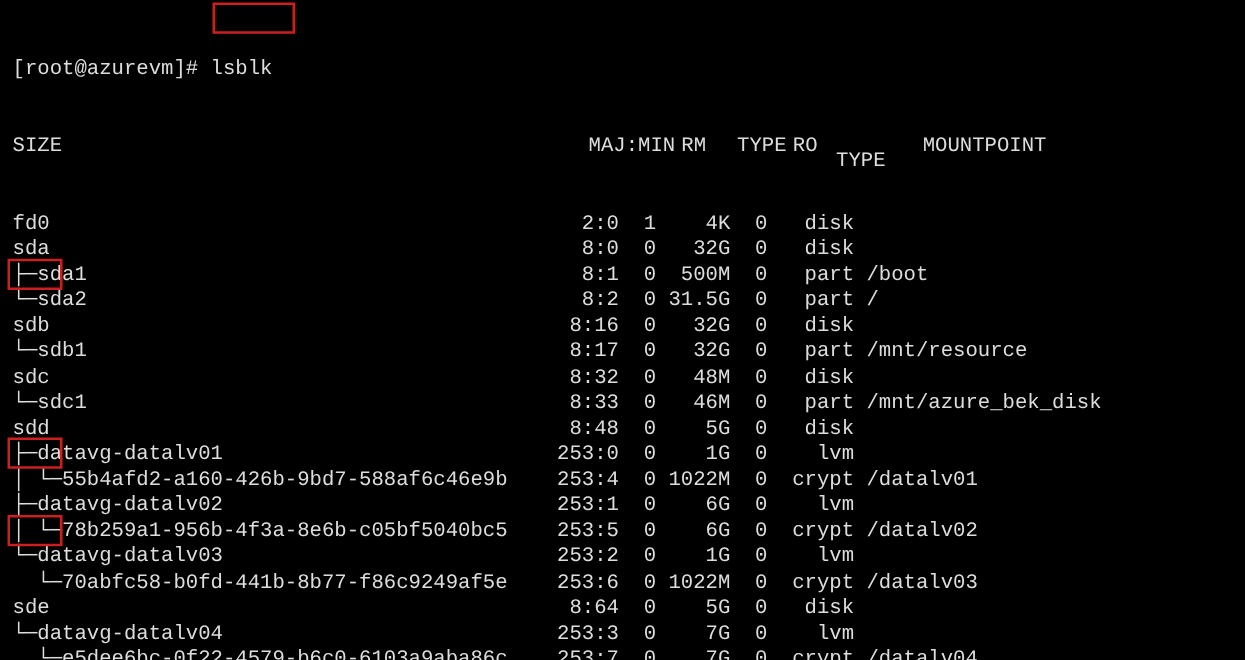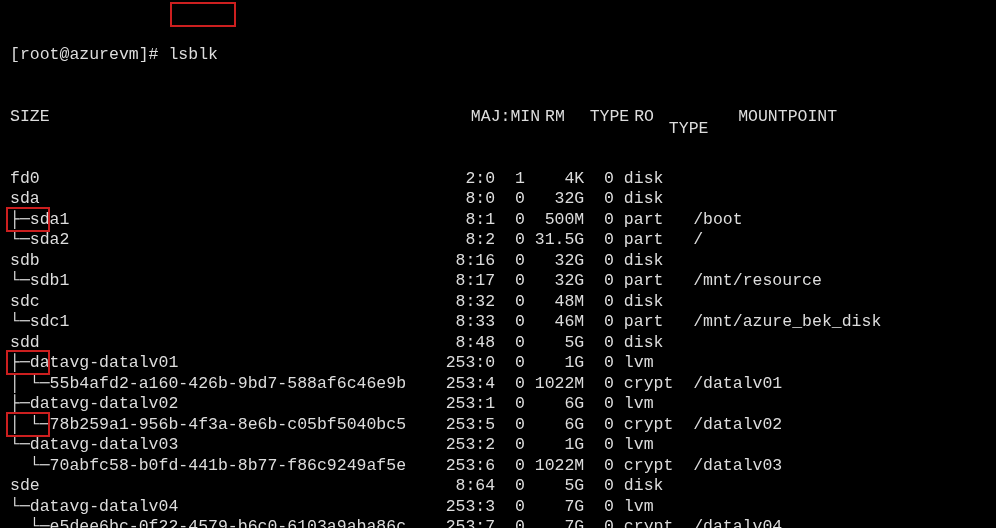--- a/index.html
+++ b/index.html
@@ -21,21 +21,21 @@
   }
   .cell {
     display: inline-block;
     vertical-align: top;
   }
   .name  { width: 42ch; }
   .maj   { width: 7ch; text-align: right; }
   .rm    { width: 3ch; text-align: right; }
   .size  { width: 6ch; text-align: right; }
   .ro    { width: 3ch; text-align: right; }
-  .type  { width: 6ch; padding-left: 1ch; }
+  .type  { width: 6ch; padding-left: 1ch; text-align: right; }
   .mnt   { padding-left: 1ch; }
   .hdr-name  { width: 42ch; }
   .hdr-maj   { width: 7ch; text-align: right; margin-left: 45px; }
   .hdr-rm    { width: 3ch; text-align: center; }
   .hdr-size  { width: 6ch; text-align: right; }
   .hdr-ro    { width: 3ch; text-align: center; }
   .hdr-type  { width: 6ch; padding-left: 1ch; margin-top: 12px; }
   .hdr-mnt   { padding-left: 1ch; }
   .prompt-line { margin-bottom: 0; }
   .highlight-box {

